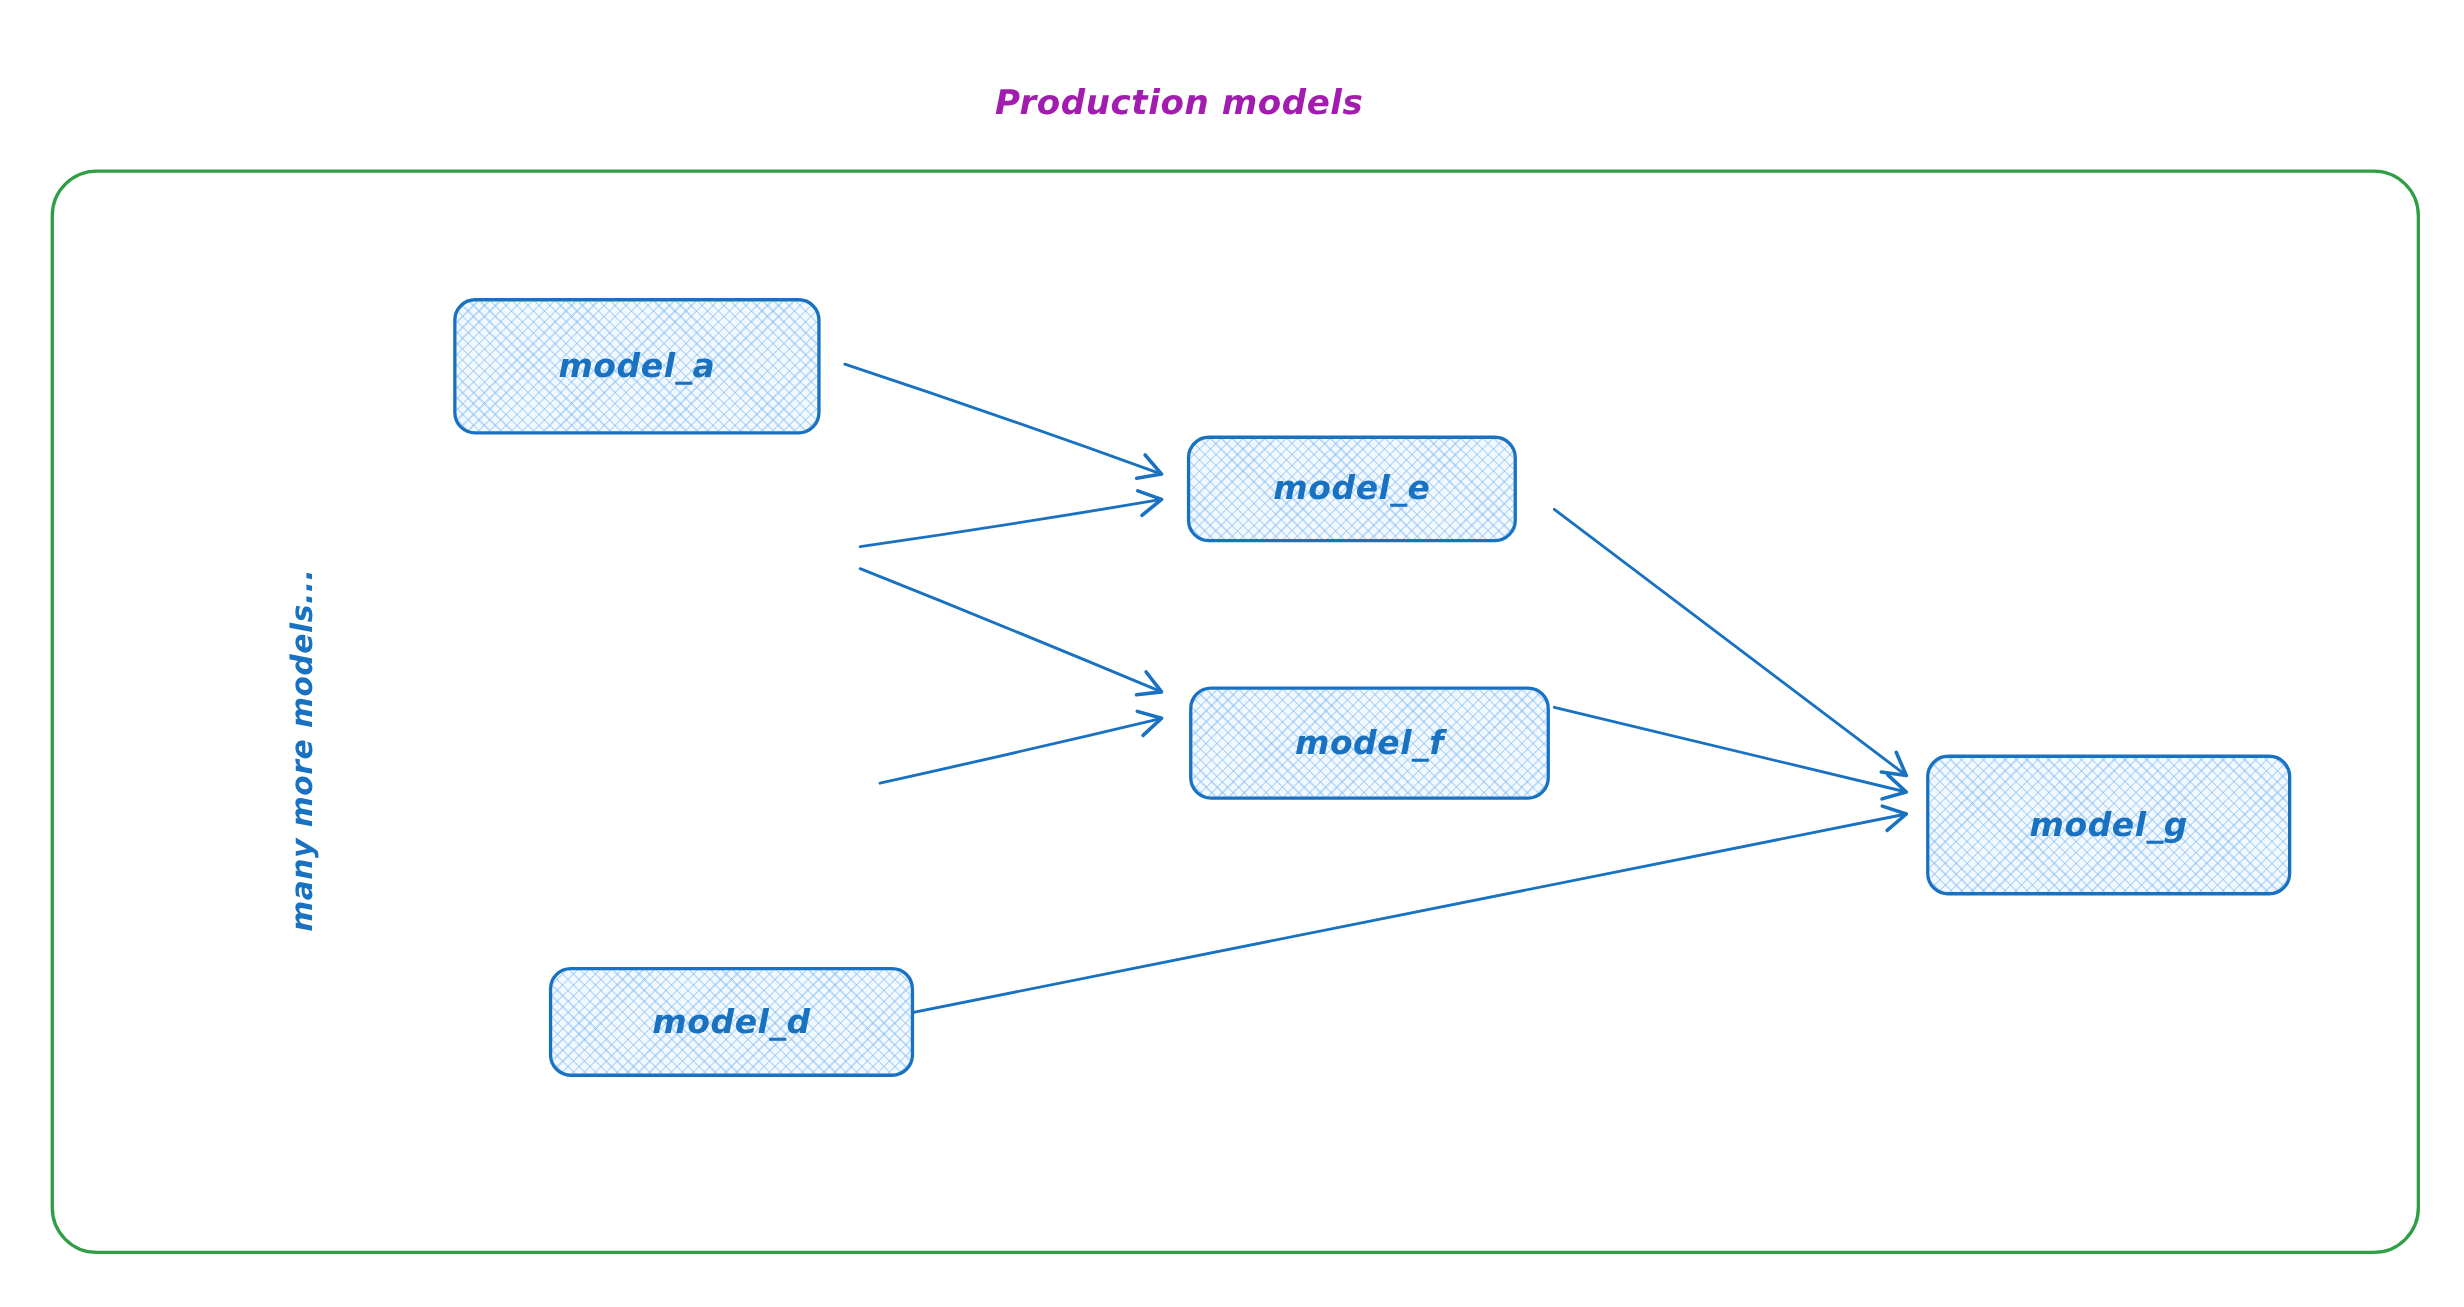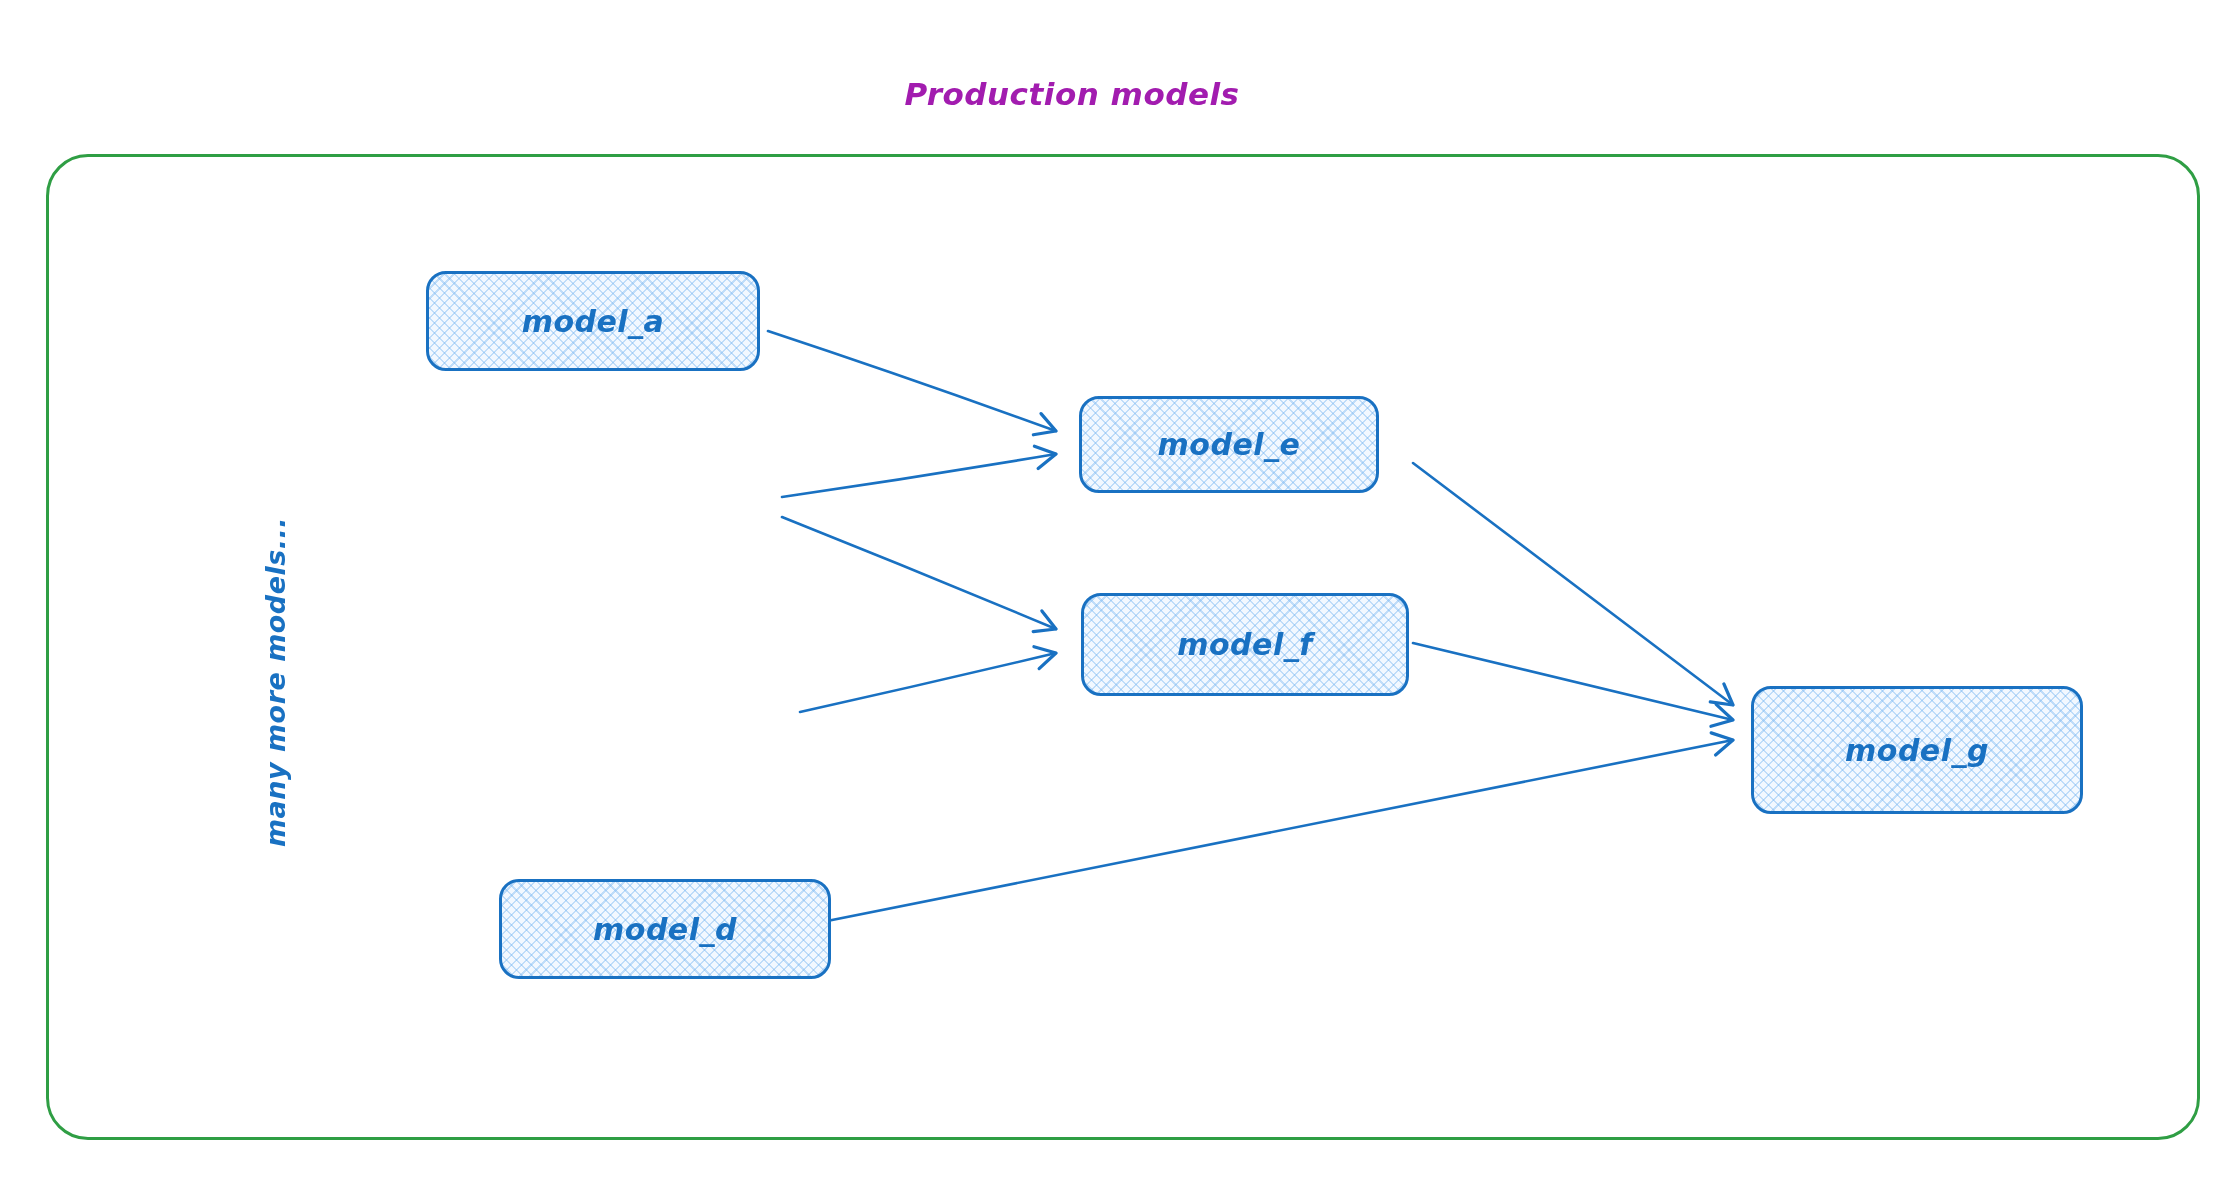--- a/index.html
+++ b/index.html
@@ -48,26 +48,26 @@
     font-style: italic;
     font-weight: 600;
     letter-spacing: 0.5px;
     color: #1971c2;
     background:
       repeating-linear-gradient(45deg, rgba(116,180,240,0.40) 0 1.5px, transparent 1.5px 7px),
       repeating-linear-gradient(-45deg, rgba(116,180,240,0.40) 0 1.5px, transparent 1.5px 7px),
       #f2f8ff;
     box-sizing: border-box;
   }
-  .node-model_a { left: 426px;  top: 271px; width: 334px; height: 100px; }
+  .node-model_a { left: 412px;  top: 271px; width: 334px; height: 124px; }
   .node-model_b { left: 443px;  top: 457px; width: 334px; height: 100px; }
   .node-model_c { left: 464px;  top: 664px; width: 330px; height: 100px; }
   .node-model_d { left: 454px;  top: 879px; width: 332px; height: 100px; margin-left: 45px; }
   .node-model_e { left: 1079px; top: 396px; width: 300px; height: 97px; font-style: italic;  }
-  .node-model_f { left: 1081px; top: 593px; width: 328px; height: 103px; }
+  .node-model_f { left: 1081px; top: 624px; width: 328px; height: 103px; }
   .node-model_g { left: 1751px; top: 686px; width: 332px; height: 128px; }
   .side-label {
     position: absolute;
     left: 275px;
     top: 682px;
     transform: translate(-50%, -50%) rotate(-90deg);
     white-space: nowrap;
     font-size: 27px;
     font-style: italic;
     font-weight: 600;

